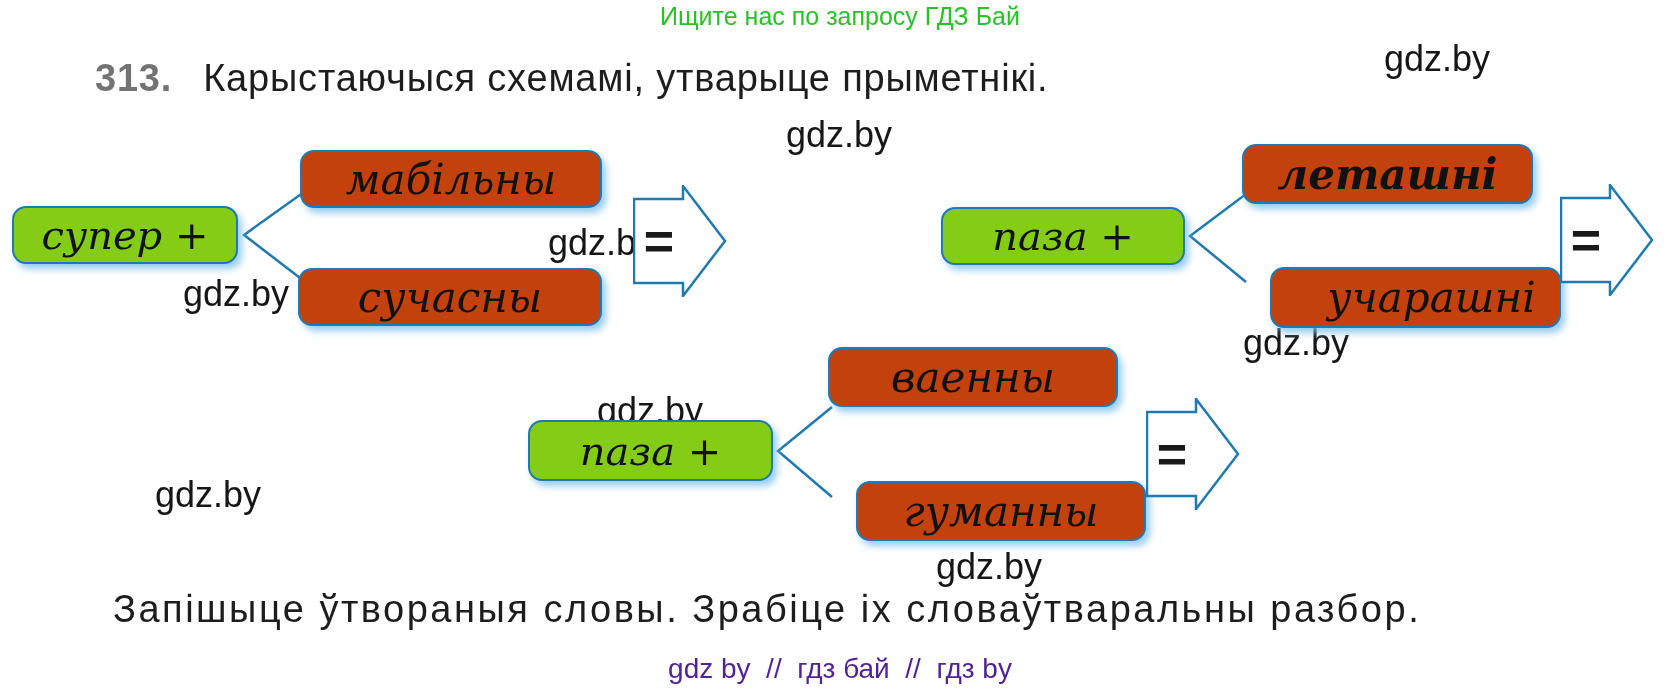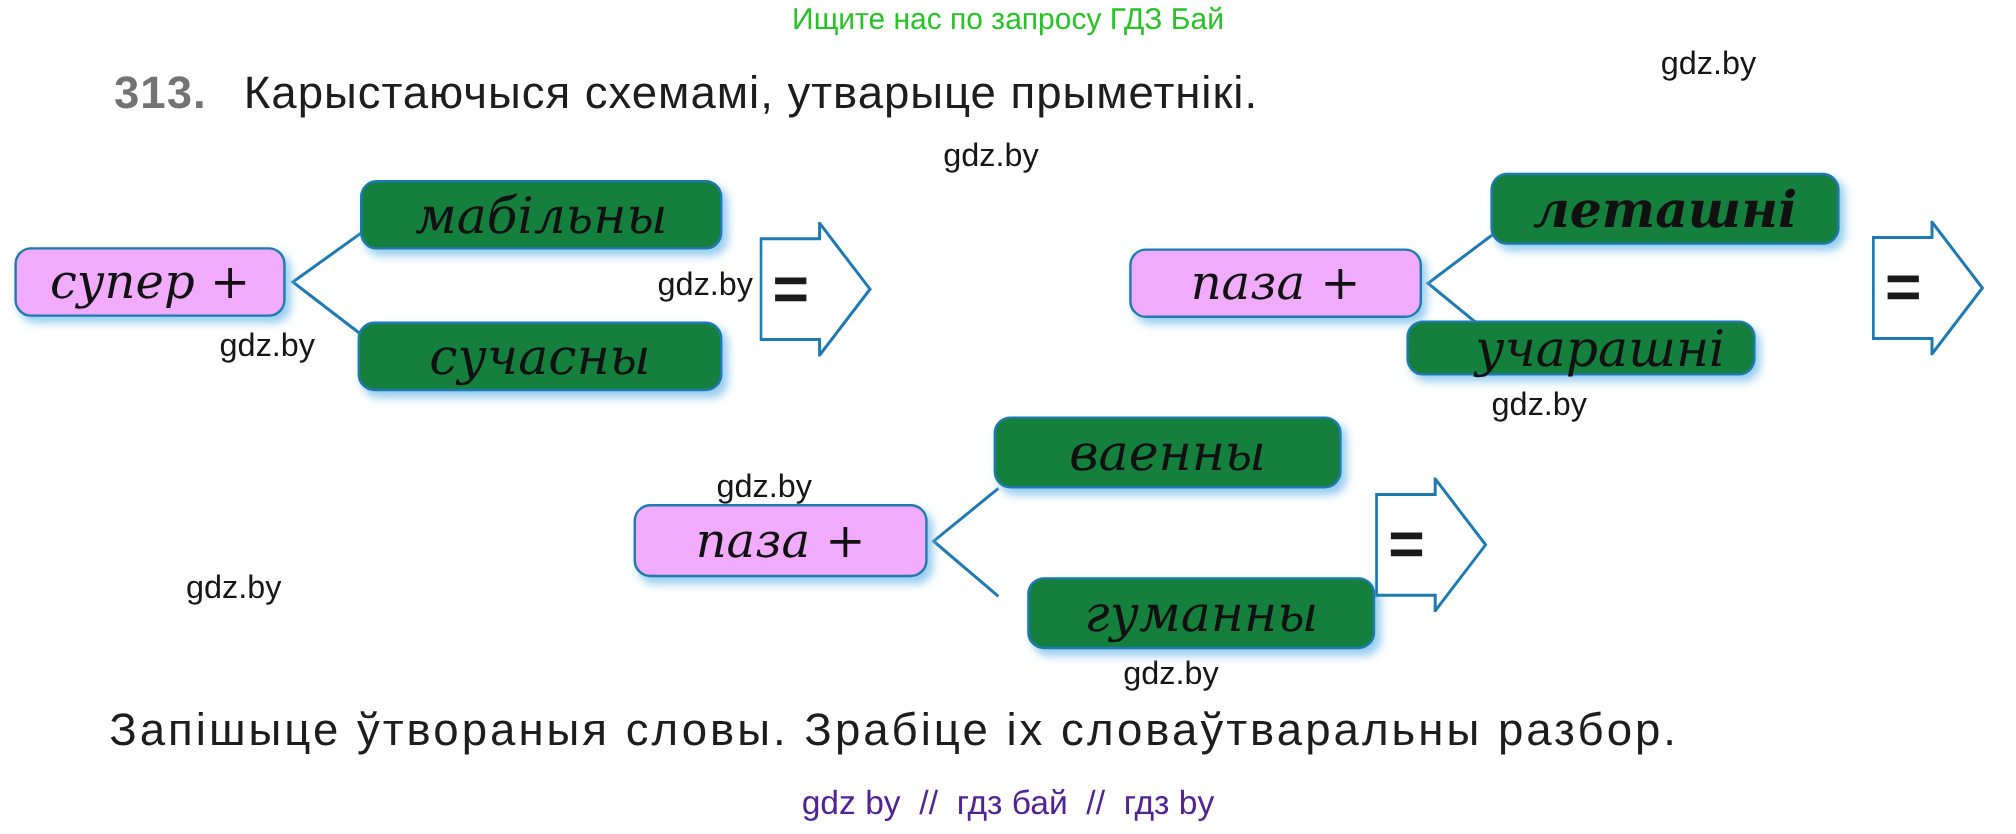--- a/index.html
+++ b/index.html
@@ -32,60 +32,60 @@
     color: #1d1d1d;
     white-space: nowrap;
   }
   .exercise-number {
     color: #737373;
     font-weight: bold;
     margin-right: 31px;
   }
   .footer-line {
     position: absolute;
-    left: 91px; top: 588px;
+    left: 113px; top: 588px;
     font-size: 38px;
     letter-spacing: 2.5px;
     color: #1d1d1d;
     white-space: nowrap;
   }
   .promo-purple {
     position: absolute;
     left: 0; top: 653px;
     width: 100%;
     text-align: center;
     font-size: 28px;
     color: #522394;
     white-space: pre;
   }
   .wm {
     position: absolute;
-    font-size: 27px;
+    font-size: 36px;
     color: #161616;
     white-space: nowrap;
     text-align: right;
   }
   .word-box {
     position: absolute;
     box-sizing: border-box;
-    background: #15803d;
+    background: #c2410c;
     border: 2.5px solid #1f7ab1;
     border-radius: 14px;
     display: flex;
     align-items: center;
     justify-content: center;
     font-family: "DejaVu Serif", serif;
     font-style: italic;
     font-size: 42px;
     color: #111111;
     box-shadow: 4px 5px 7px rgba(125,192,235,0.8);
     white-space: nowrap;
   }
   .prefix-box {
-    background: #f0abfc;
+    background: #84cc16;
     font-size: 40px;
   }
   #connector-svg {
     position: absolute;
     left: 0; top: 0;
     width: 1680px;
     height: 695px;
     pointer-events: none;
   }
   .arrow {
@@ -152,21 +152,21 @@
     </svg>
     <div class="equals">=</div>
   </div>
 
   <div class="word-box" style="left:1242px; top:144px; width:291px; height:60px;font-weight:bold;">
     <span>леташні</span>
   </div>
   <div class="word-box prefix-box" style="left:941px; top:207px; width:244px; height:58px;">
     <span>паза +</span>
   </div>
-  <div class="word-box" style="left:1172px; top:267px; width:291px; height:46px;padding-left:32px;">
+  <div class="word-box" style="left:1270px; top:267px; width:291px; height:61px;padding-left:32px;">
     <span>учарашні</span>
   </div>
   <div class="arrow" style="left:1560px; top:184px;">
     <svg width="94" height="112" viewBox="0 0 94 112">
       <polygon points="1,14 50,14 50,1 92,56 50,111 50,98 1,98" fill="#ffffff" stroke="#1f7ab1" stroke-width="2.5"></polygon>
     </svg>
     <div class="equals">=</div>
   </div>
 
   <div class="word-box" style="left:828px; top:347px; width:290px; height:60px;">

